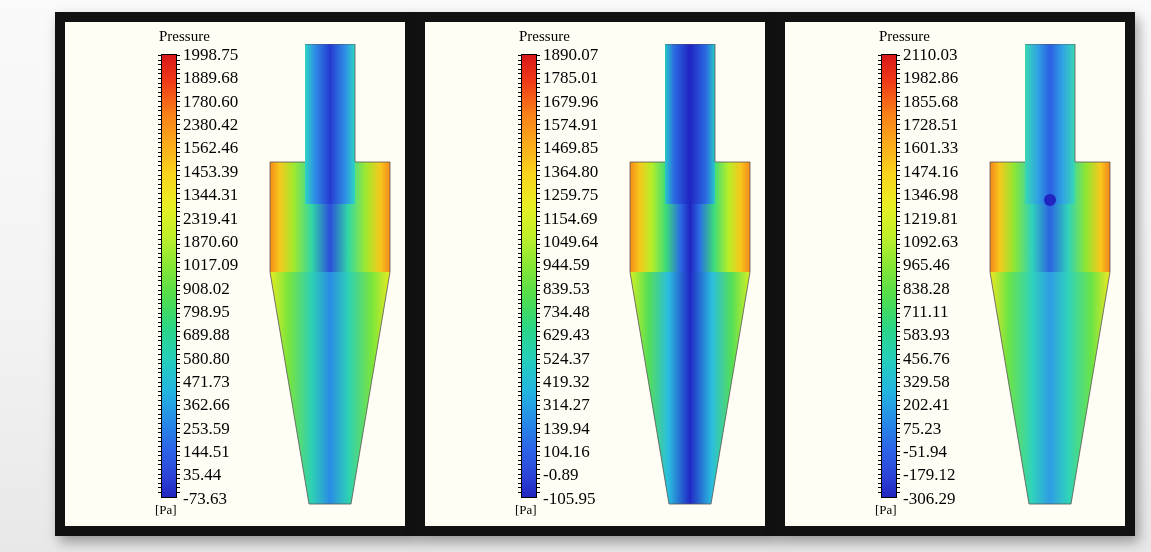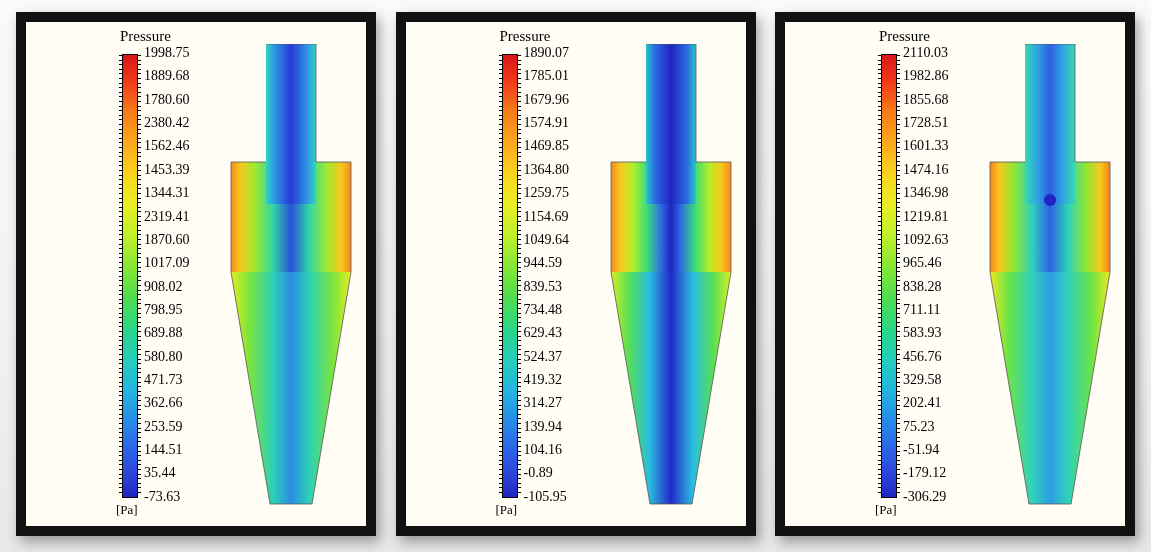--- a/index.html
+++ b/index.html
@@ -5,21 +5,21 @@
   html, body {
     margin: 0;
     padding: 0;
     width: 1151px;
     height: 552px;
     background: linear-gradient(to bottom, #fafafa 0%, #f3f3f3 55%, #e8e8e8 100%);
     font-family: "Times New Roman", Times, serif;
   }
   .row {
     display: flex;
-    justify-content: space-between;
+    justify-content: flex-end;
     padding: 12px 16px;
     gap: 0;
     box-sizing: border-box;
     width: 1151px;
   }
   .frame {
     position: relative;
     width: 360px;
     height: 524px;
     background: #111;
@@ -89,21 +89,21 @@
   .colorbar::after  { right: -4px; }
   .labels {
     position: absolute;
     left: 118px;
     top: 24px;
     width: 80px;
     height: 458px;
     display: flex;
     flex-direction: column;
     justify-content: space-between;
-    font-size: 14px;
+    font-size: 17px;
     color: #000;
     line-height: 1;
   }
   .labels span {
     display: block;
     height: 14px;
   }
   
   .shape {
     position: absolute;

